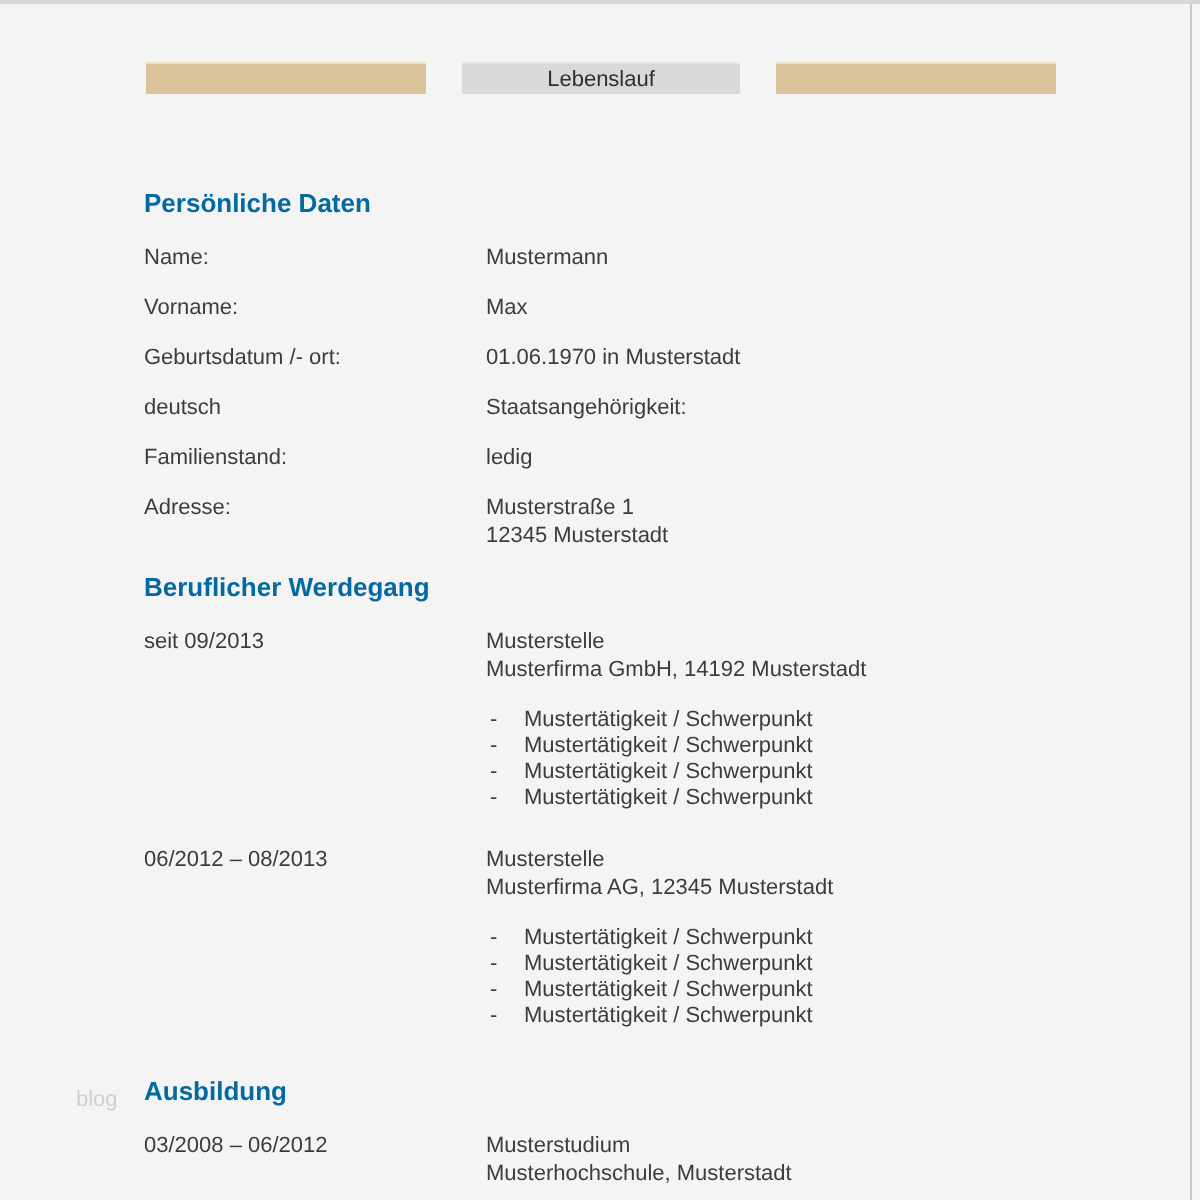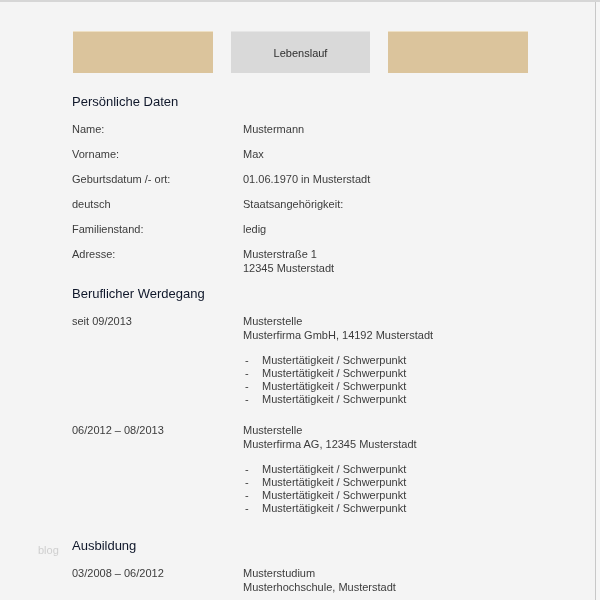--- a/index.html
+++ b/index.html
@@ -20,21 +20,21 @@
     position: absolute; top: 2px; right: 0; bottom: 0; width: 4px;
     background: #f6f6f6;
   }
   .right-border {
     position: absolute; top: 2px; right: 4px; bottom: 0; width: 1px;
     background: #c8c8c8;
   }
   
   .header-band {
     position: absolute; top: 31px; left: 73px;
-    width: 455px; height: 42px;
+    width: 455px; height: 16px;
     display: flex; gap: 18px;
   }
   .band { flex: 1; }
   .band.tan {
     background: #dbc49c;
     border-top: 1px solid #eee0c4;
   }
   .band.gray {
     background: #d9d9d9;
     border-top: 1px solid #e6e6e6;
@@ -47,21 +47,21 @@
   }
   .content {
     position: absolute; left: 72px; top: 0;
     width: 460px;
     padding-top: 94px;
     font-size: 11px;
   }
   h2 {
     margin: 0 0 12px 0;
     font-size: 13px; line-height: 16px;
-    font-weight: normal; color: #0f172a;
+    font-weight: bold; color: #0369a1;
   }
   h2.career-heading { margin-top: 11px; }
   h2.education-heading { margin-top: 23px; }
   .prow {
     display: grid; grid-template-columns: 171px 1fr;
     line-height: 14px;
     margin-bottom: 11px;
   }
   .entry {
     display: grid; grid-template-columns: 171px 1fr;

